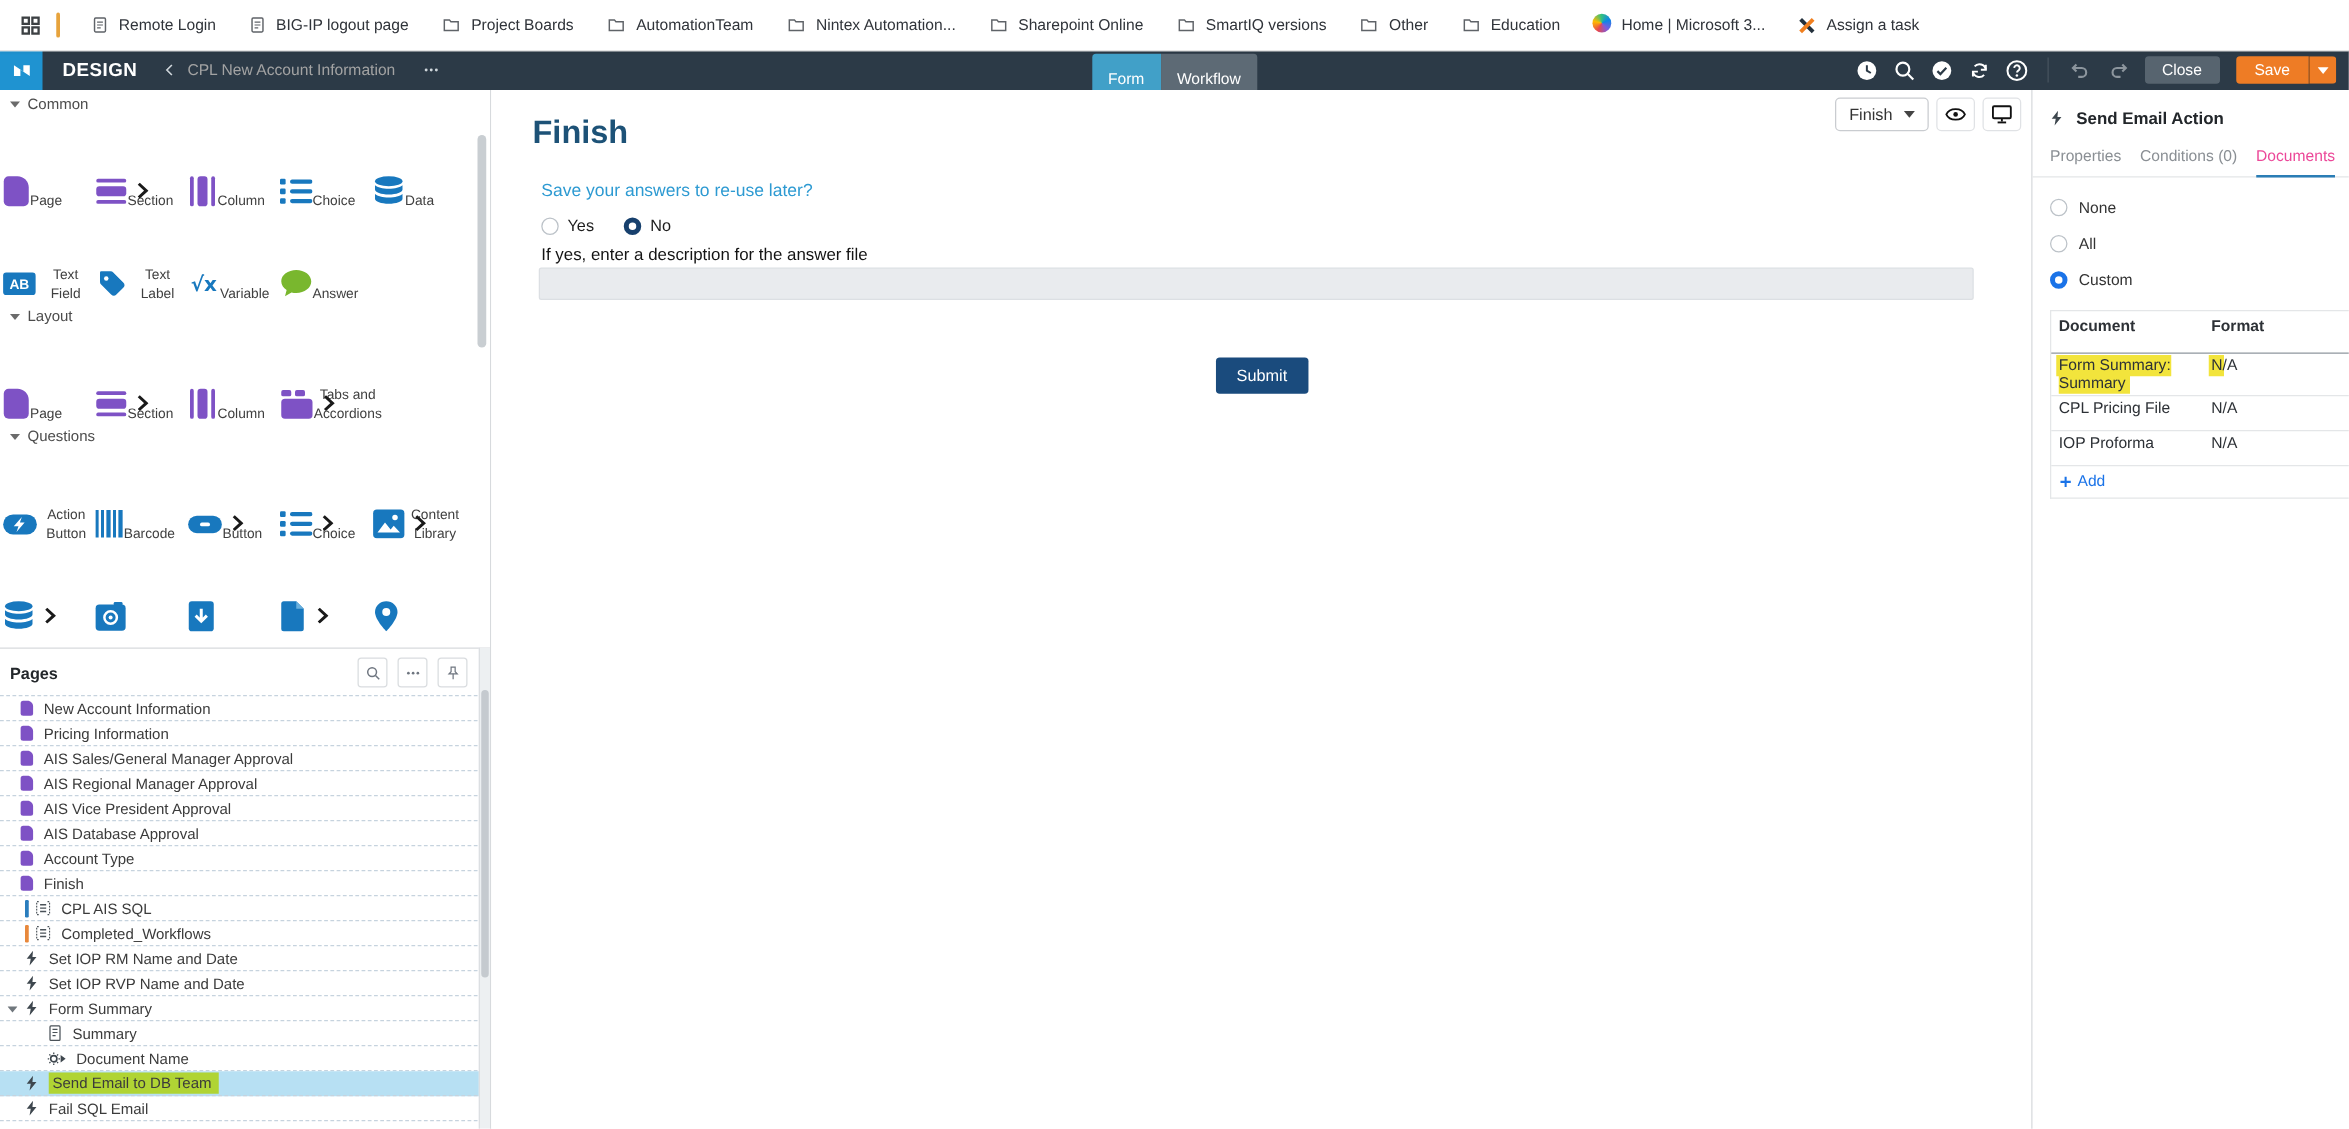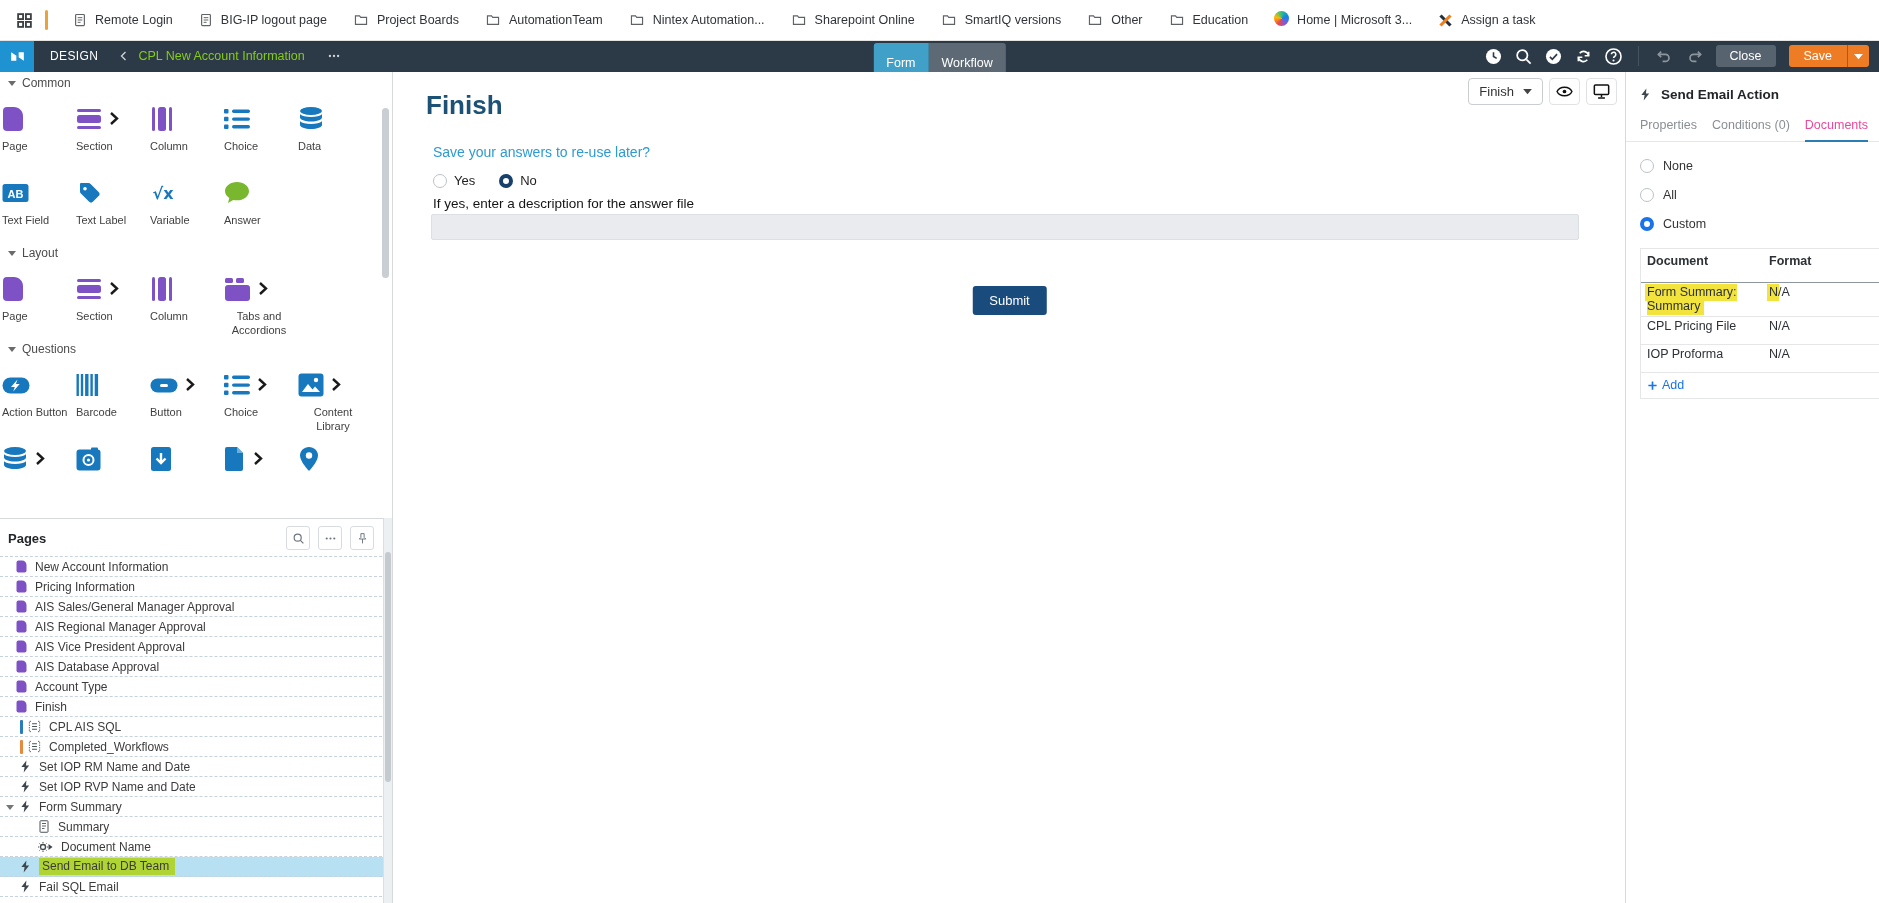--- a/index.html
+++ b/index.html
@@ -6,22 +6,22 @@
   body{width:1879px;height:903px;position:relative;overflow:hidden;-webkit-font-smoothing:antialiased;}
   svg{display:block}
   
   .bookmarks{position:absolute;top:0;left:0;right:0;height:40px;background:#fff;border-bottom:1px solid #e4e4e4;display:flex;align-items:center;padding:0 10px 0 16px;box-shadow:0 1px 2px rgba(0,0,0,.05);z-index:5}
   .ybar{width:3px;height:20px;background:#e7a33c;border-radius:2px;margin:0 12px 0 12px}
   .bookmark{display:flex;align-items:center;gap:8px;margin:16px 13px;font-size:12.5px;color:#30343a;white-space:nowrap;cursor:pointer}
   .copilot{width:15px;height:15px;border-radius:50%;background:conic-gradient(from 210deg,#e8484d,#ffba00,#36c27d,#0c86e8,#7b5ce0,#e8484d);display:inline-block}
   
   .app-header{position:absolute;top:40px;left:0;right:0;height:32px;background:#2c3a47;display:flex;align-items:center;color:#fff}
   .logo{width:34px;height:32px;background:#1f93d1;display:grid;place-items:center;flex:0 0 auto}
-  .design-label{font-weight:normal;font-size:12px;letter-spacing:.4px;margin:0 20px 0 16px}
-  .crumb-wrap{display:flex;align-items:center;gap:8px;font-size:12.5px;color:#84cc16}
+  .design-label{font-weight:bold;font-size:15px;letter-spacing:.4px;margin:0 20px 0 16px}
+  .crumb-wrap{display:flex;align-items:center;gap:8px;font-size:12.5px;color:#a3a3a3}
   .crumb-more{margin-left:14px}
   .mode{position:absolute;left:50%;transform:translateX(-50%);top:3px;display:flex;height:40px}
   .mode-btn{display:flex;align-items:center;padding:0 13px;font-size:12.5px;color:#fff;cursor:pointer}
   .mode-btn.active{background:#41a0c8;border-radius:3px 0 0 3px}
   .mode-btn:not(.active){background:#5d6a75;border-radius:0 3px 3px 0}
   .hdr-right{position:absolute;right:10px;top:0;height:32px;display:flex;align-items:center;gap:11px}
   .hdr-ic{cursor:pointer;display:grid;place-items:center}
   .hdr-div{width:1px;height:20px;background:#46535f;margin:0 4px}
   .btn-close{background:#57646f;color:#fff;font-size:12.5px;padding:4px 14px;border-radius:3px;cursor:pointer}
   .save-group{display:flex;margin-left:2px}
@@ -29,21 +29,21 @@
   .btn-savedrop{background:#ee7c25;border-left:1px solid rgba(0,0,0,.28);width:21px;border-radius:0 3px 3px 0;display:grid;place-items:center;cursor:pointer}
   
   .left-col{position:absolute;top:72px;left:0;width:392px;bottom:0;background:#fff;border-right:1px solid #d7dadd}
   .panel-head{display:flex;align-items:center;height:32px;padding:4px 10px 0 8px}
   .panel-title{font-size:13px;font-weight:bold;color:#23272b}
   .panel-btns{margin-left:auto;display:flex;gap:8px}
   .pbtn{width:22px;height:22px;border:1px solid #d9dcdf;border-radius:3px;background:#fff;display:grid;place-items:center;cursor:pointer}
   .blocks-panel{position:absolute;top:0;left:0;right:0;height:446px;overflow:hidden;border-bottom:1px solid #d7dadd}
   .sec-h{height:22px;display:flex;align-items:center;gap:6px;font-size:12px;color:#4c4c4c;padding-left:8px;cursor:pointer}
   .blk-grid{display:grid;grid-template-columns:repeat(5,74px);padding-left:2px}
-  .blk-cell{height:74px;display:flex;flex-direction:column;align-items:flex-start;padding-top:10px;box-sizing:border-box;cursor:grab}
+  .blk-cell{height:74px;display:flex;flex-direction:row;align-items:flex-end;padding-top:10px;box-sizing:border-box;cursor:grab}
   .blk-ic{position:relative;height:30px;display:flex;align-items:center;justify-content:center}
   .blk-ic .chev{position:absolute;right:-17px;top:8px}
   .blk-label{font-size:11px;color:#3f3f3f;text-align:center;margin-top:5px;line-height:1.3;max-width:70px}
   .blocks-scrollthumb{position:absolute;right:3px;top:36px;width:7px;height:170px;background:#c9ced2;border-radius:4px;cursor:pointer}
   
   .pages-panel{position:absolute;top:446px;left:0;right:0;bottom:0;overflow:hidden}
   .tree{border-top:1px dashed #c6d3de;margin-top:2px}
   .trow{height:20px;display:flex;align-items:center;border-bottom:1px dashed #c6d3de;font-size:12px;color:#3b3b3b;position:relative;cursor:pointer;padding-left:16px;box-sizing:border-box}
   .trow.ind1{padding-left:20px}
   .trow.ind2{padding-left:38px}

